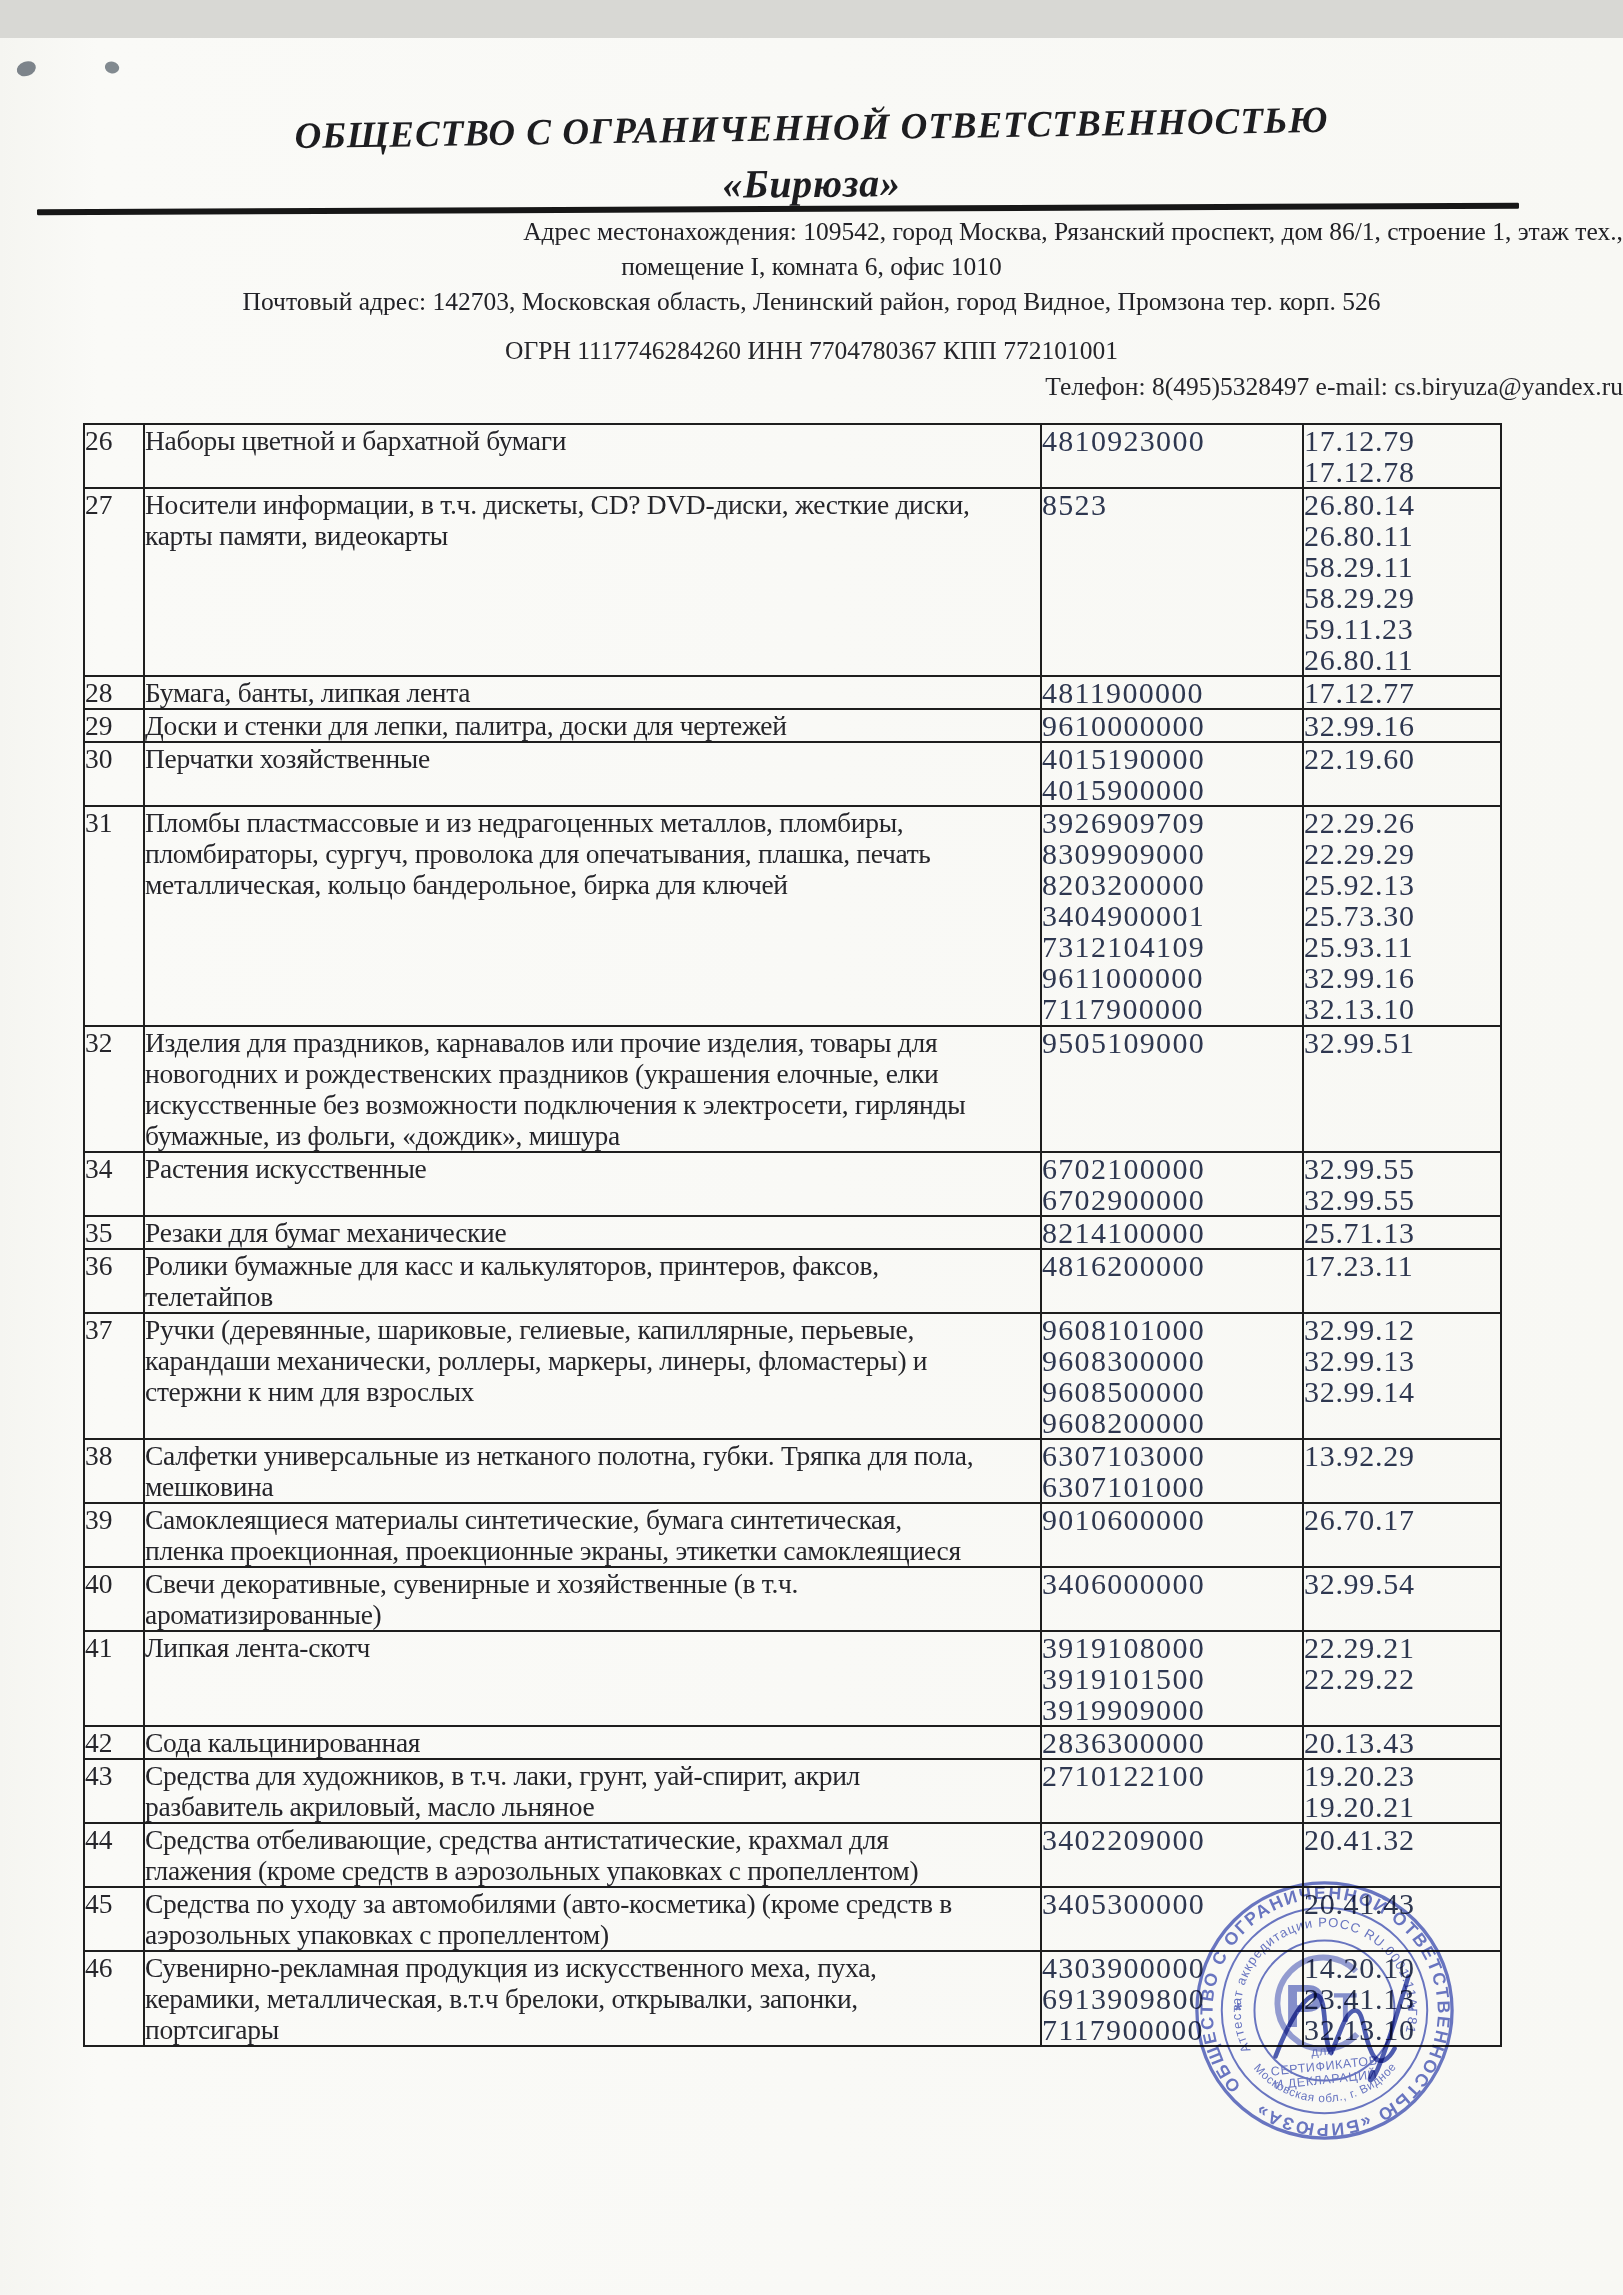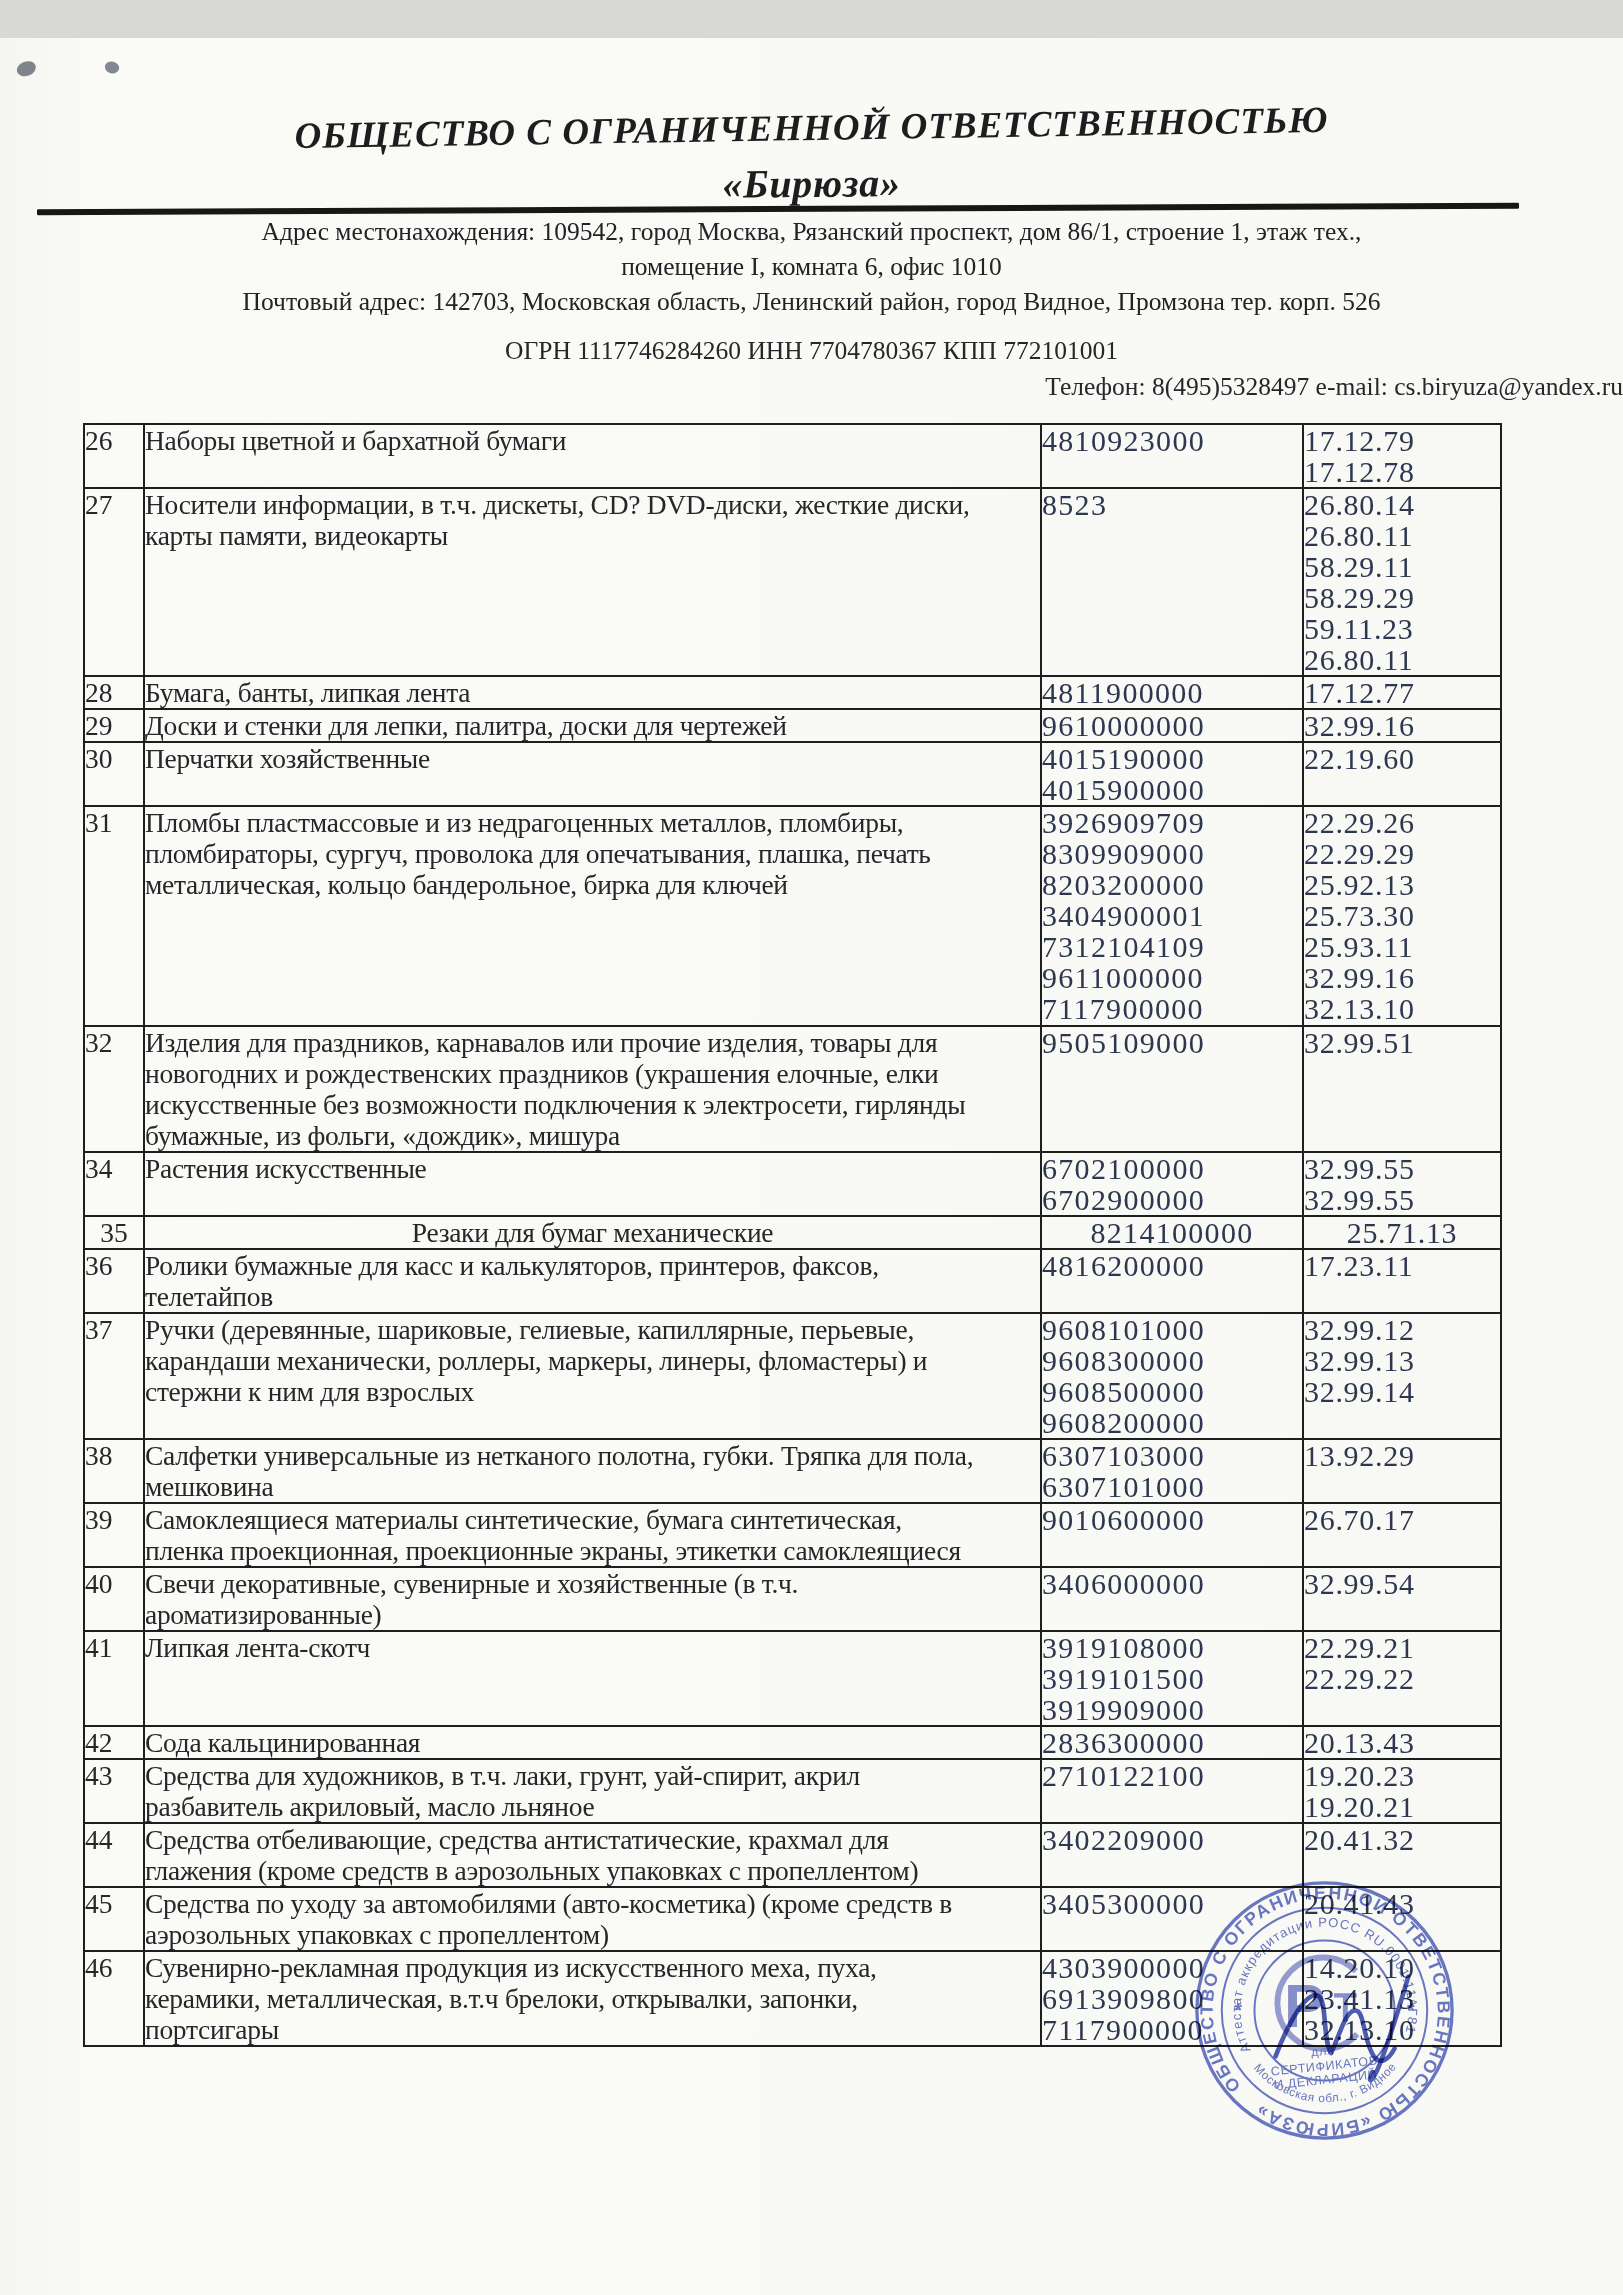--- a/index.html
+++ b/index.html
@@ -11,21 +11,21 @@
     font-family:"Liberation Serif", serif;
     color:#26262b;
     margin-top:38px;
   }
   
   .hline{position:absolute;left:0;width:1623px;text-align:center;white-space:nowrap;}
   .title1{top:68px;font-style:italic;font-weight:700;font-size:37px;letter-spacing:1px;transform:rotate(-0.9deg);color:#1d1d20;}
   .title2{top:122px;font-style:italic;font-weight:700;font-size:40px;letter-spacing:0.7px;transform:rotate(-0.5deg);color:#1d1d20;}
   .rule{position:absolute;top:168px;left:37px;width:1482px;height:5.9px;background:#171717;transform:rotate(-0.25deg);border-radius:1.3px;}
   .addr{font-size:25.5px;color:#222227;}
-  .a1{top:179px;} .a2{top:214px;} .a3{top:249px;}
+  .a1{top:179px;text-align:right;} .a2{top:214px;} .a3{top:249px;}
   .reg{top:298px;font-size:25.5px;}
   .contact{top:334px;font-size:25.5px;text-align:right;}
   
   table.goods{
     position:absolute;left:83px;top:385px;width:1417px;
     border-collapse:collapse;table-layout:fixed;
   }
   table.goods td{border:2px solid #1e1e1e;vertical-align:top;padding:0;overflow:visible;}
   .cl{line-height:31px;white-space:nowrap;height:31px;}
   .c-num{font-size:27.5px;padding-left:10.5px;color:#26262b;}
@@ -204,21 +204,21 @@
           </td>
           <td class="c-code">
             <div class="cl">6702100000</div>
             <div class="cl">6702900000</div>
           </td>
           <td class="c-okpd">
             <div class="cl">32.99.55</div>
             <div class="cl">32.99.55</div>
           </td>
         </tr>
-        <tr style="height: 31px; text-align: center;">
+        <tr style="height: 31px;">
           <td class="c-num">
             <div class="cl">35</div>
           </td>
           <td class="c-desc">
             <div class="cl">Резаки для бумаг механические</div>
           </td>
           <td class="c-code">
             <div class="cl">8214100000</div>
           </td>
           <td class="c-okpd">

